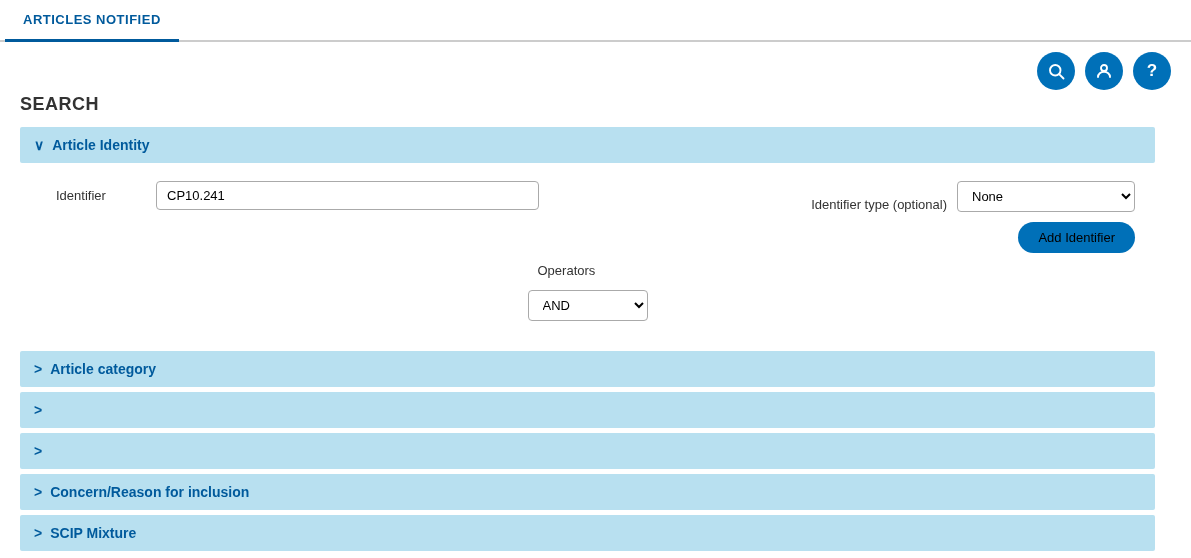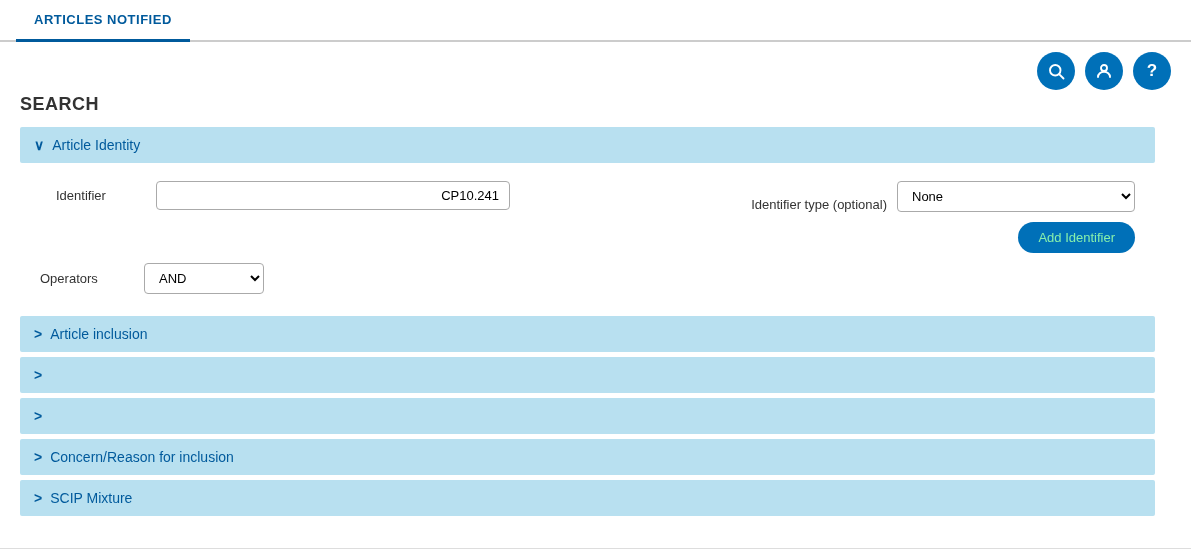--- a/index.html
+++ b/index.html
@@ -7,21 +7,21 @@
       font-family: Arial, sans-serif;
       font-size: 14px;
       background: #fff;
       color: #333;
     }
 
     
     .nav-tabs {
       display: flex;
       border-bottom: 2px solid #ccc;
-      padding: 0 16px;
+      padding: 0 5px;
       background: #fff;
     }
     .nav-tab {
       padding: 12px 18px;
       font-size: 13px;
       font-weight: bold;
       color: #555;
       cursor: pointer;
       border-bottom: 3px solid transparent;
       margin-bottom: -2px;
@@ -81,21 +81,21 @@
       margin-bottom: 0;
     }
     .section-header .chevron {
       color: #005a9c;
       font-size: 14px;
       margin-right: 8px;
       font-weight: bold;
     }
     .section-header .section-label {
       color: #005a9c;
-      font-weight: normal;
+      font-weight: bold;
       font-size: 14px;
     }
 
     
     .section-content {
       background: #fff;
       border: none;
       padding: 18px 20px 14px 20px;
       margin-bottom: 4px;
     }
@@ -105,58 +105,58 @@
       color: #333;
       min-width: 90px;
       margin-right: 10px;
     }
 
     .form-input {
       border: 1px solid #aaa;
       border-radius: 4px;
       padding: 6px 10px;
       font-size: 13px;
-      width: 354px;
+      width: 383px;
       outline: none;
-      text-align: right;
     }
 
     .identifier-type-label {
       font-size: 13px;
       color: #333;
       white-space: nowrap;
     }
 
     .form-select {
       border: 1px solid #aaa;
       border-radius: 4px;
       padding: 6px 10px;
       font-size: 13px;
-      width: 238px;
+      width: 178px;
       outline: none;
       background: #fff;
       cursor: pointer;
     }
 
     .add-identifier-btn {
       background: #0070b8;
-      color: #86efac;
+      color: #000000;
       border: none;
       border-radius: 20px;
       padding: 8px 20px;
       font-size: 13px;
       cursor: pointer;
       white-space: nowrap;
     }
 
     .operators-row {
       display: flex;
       align-items: center;
-      gap: 4px;
-      margin-bottom: 4px;
+      gap: 12px;
+      margin-bottom: 12px;
+      flex-direction: column;
     }
 
     .operators-select {
       border: 1px solid #aaa;
       border-radius: 4px;
       padding: 6px 10px;
       font-size: 13px;
       width: 120px;
       background: #fff;
       cursor: pointer;
@@ -268,21 +268,21 @@
       <select class="operators-select">
         <option>AND</option>
         <option>OR</option>
       </select>
     </div>
   </div>
 
   <div class="collapsed-sections">
     <div class="section-header">
       <span class="chevron">&gt;</span>
-      <span class="section-label">Article inclusion</span>
+      <span class="section-label">Article category</span>
     </div>
     <div class="section-header">
       <span class="chevron">&gt;</span>
     </div>
     <div class="section-header">
       <span class="chevron">&gt;</span>
     </div>
     <div class="section-header">
       <span class="chevron">&gt;</span>
       <span class="section-label">Concern/Reason for inclusion</span>

